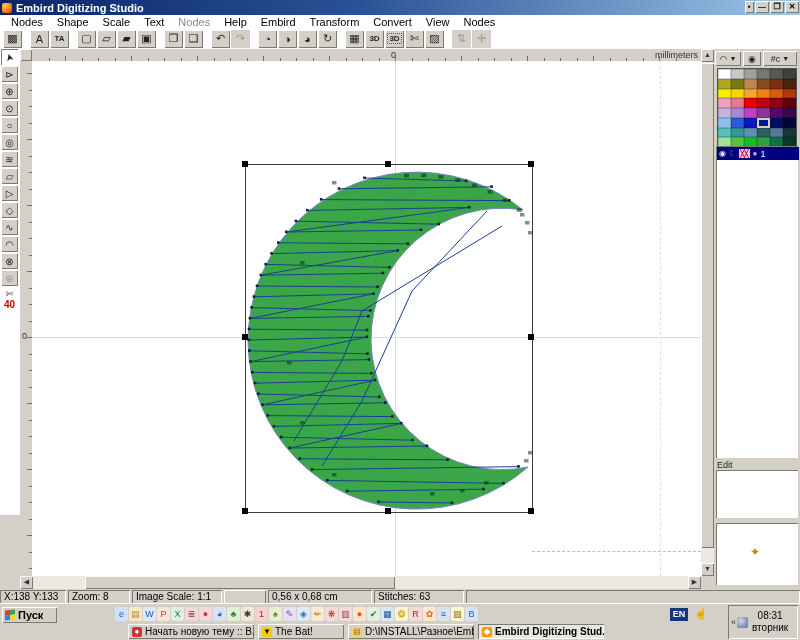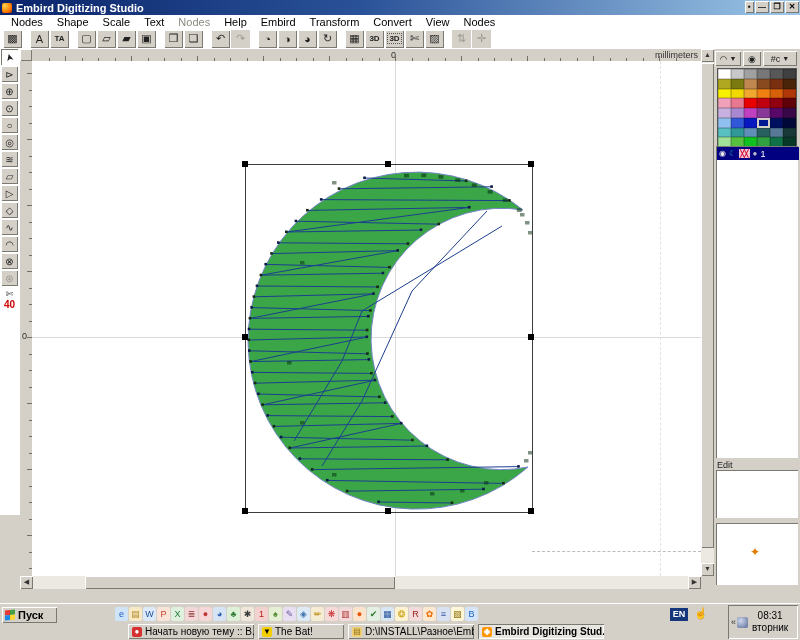--- a/index.html
+++ b/index.html
@@ -569,20 +569,29 @@
         <span>1</span>
       </div>
     </div>
     <div id="parts-label">Edit</div>
     <div id="parts-box" class="sunken"></div>
     <div id="preview-box" class="sunken">
       <span id="preview-star">✦</span>
     </div>
   </div>
 
+  <div id="statusbar" class="abs">
+    <div class="sb-seg" style="width:62px;">X:138 Y:133</div>
+    <div class="sb-seg" style="width:58px;">Zoom: 8</div>
+    <div class="sb-seg" style="width:86px;">Image Scale: 1:1</div>
+    <div class="sb-seg raised" style="width:38px;box-shadow:inset 1px 1px 0 #fff, inset -1px -1px 0 #7a7a72;"></div>
+    <div class="sb-seg" style="width:100px;">0,56 x 0,68 cm</div>
+    <div class="sb-seg" style="width:86px;">Stitches: 63</div>
+    <div class="sb-seg" style="flex:1;"></div>
+  </div>
 
   <div id="taskbar" class="abs">
     <div id="start-btn" class="raised">
       <span id="start-flag">
         <i style="background:#e53935"></i>
           <i style="background:#43a047"></i>
           <i style="background:#1e88e5"></i>
           <i style="background:#fdd835"></i>
       </span>
       <span>Пуск</span>

